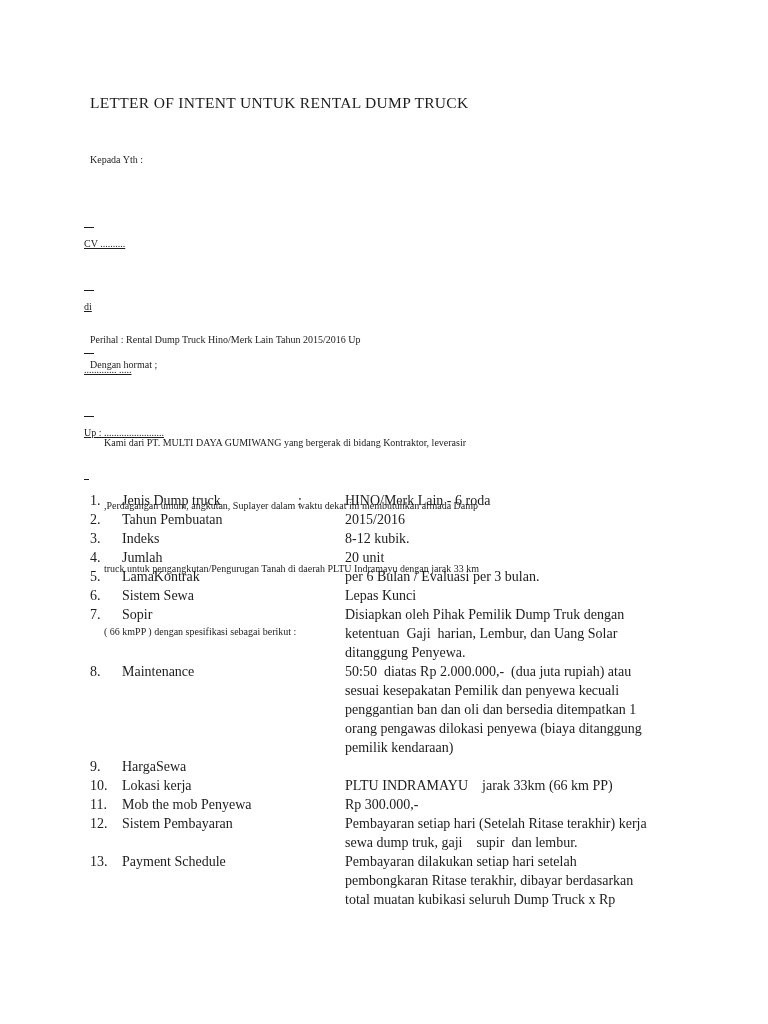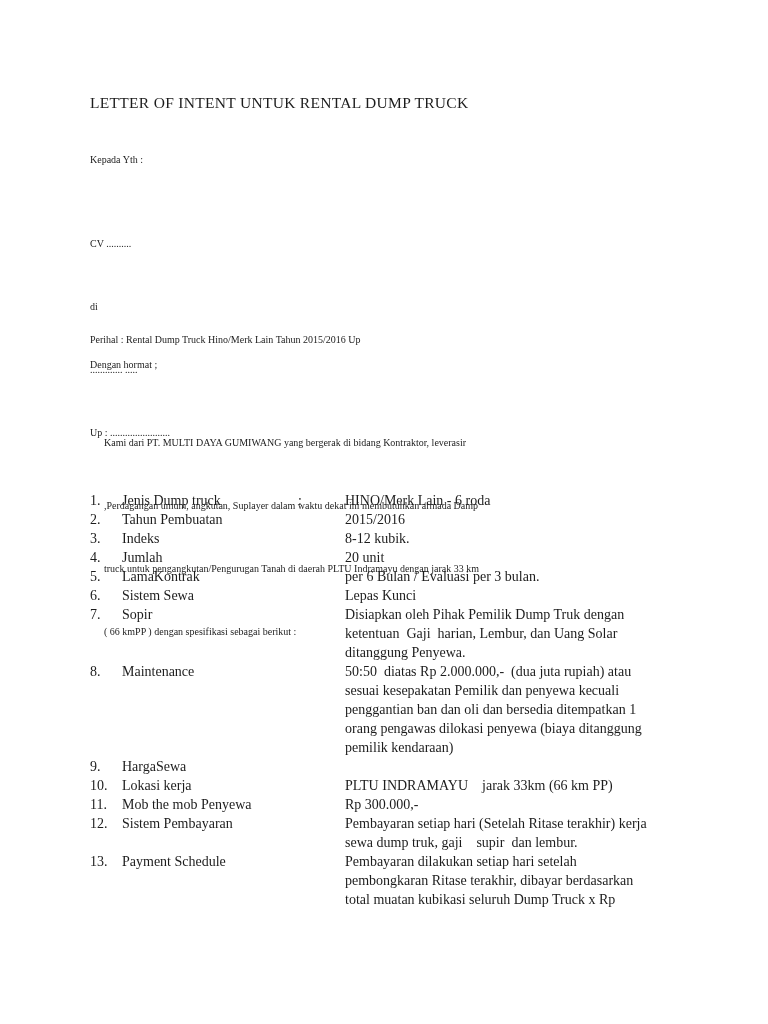--- a/index.html
+++ b/index.html
@@ -25,22 +25,23 @@
   .title {
     top: 93px;
     left: 90px;
     font-size: 15.5px;
     letter-spacing: 0.3px;
     white-space: pre;
   }
   .recipient-kepada { top: 150px; left: 90px; }
   .recipient-block {
     top: 191px;
-    left: 90px;
+    left: 84px;
     line-height: 21px;
+    text-decoration: underline;
   }
   .subject { top: 290px; left: 90px; margin-top: 40px; }
   .salutation { top: 355px; left: 90px; }
   .intro {
     top: 390px;
     left: 104px;
     width: 610px;
     line-height: 21px;
   }
   .spec-list {

